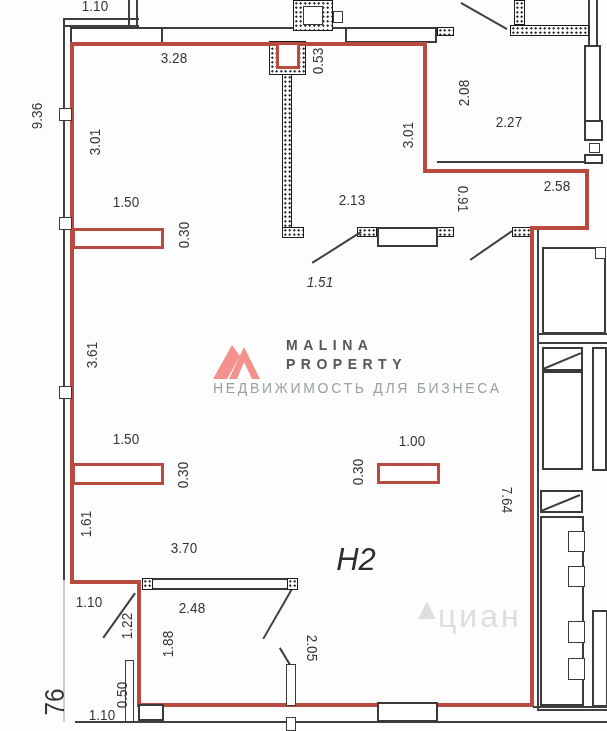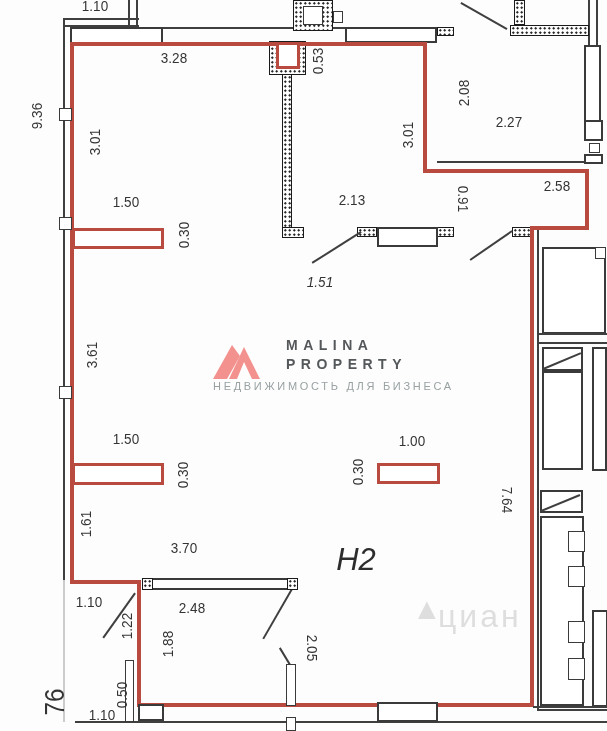--- a/index.html
+++ b/index.html
@@ -19,21 +19,21 @@
   .dim.it{font-style:italic;}
   .unit{position:absolute;font-size:31px;font-style:italic;color:#2d2d2d;z-index:30;
         transform:translate(-50%,-50%);}
   .wm{position:absolute;color:var(--wm,#dedede);font-size:32px;letter-spacing:3px;z-index:5;}
   .wm-icon{position:absolute;color:var(--wm,#e2e2e2);font-size:30px;z-index:5;}
   .logo{position:absolute;left:212px;top:337px;width:200px;z-index:20;}
   .logo-mark{position:absolute;left:0;top:3px;}
   .logo-name{position:absolute;left:74px;top:0;font-size:14px;font-weight:bold;
              letter-spacing:5.5px;color:#55585a;white-space:nowrap;}
   .logo-name.l2{top:19px;}
-  .logo-tag{position:absolute;left:1px;top:43px;font-size:11px;letter-spacing:2.7px;
+  .logo-tag{position:absolute;left:1px;top:43px;font-size:14px;letter-spacing:2.7px;
             color:#99a1a3;white-space:nowrap;}
 </style>
 </head>
 <body>
 
 <div class="plan">
 
   <div class="g" style="left:63px;top:18px;width:2px;height:562px;"></div>
   <div class="g" style="left:63px;top:18px;width:76px;height:2px;"></div>
   <div class="g" style="left:63px;top:25px;width:76px;height:2px;"></div>

